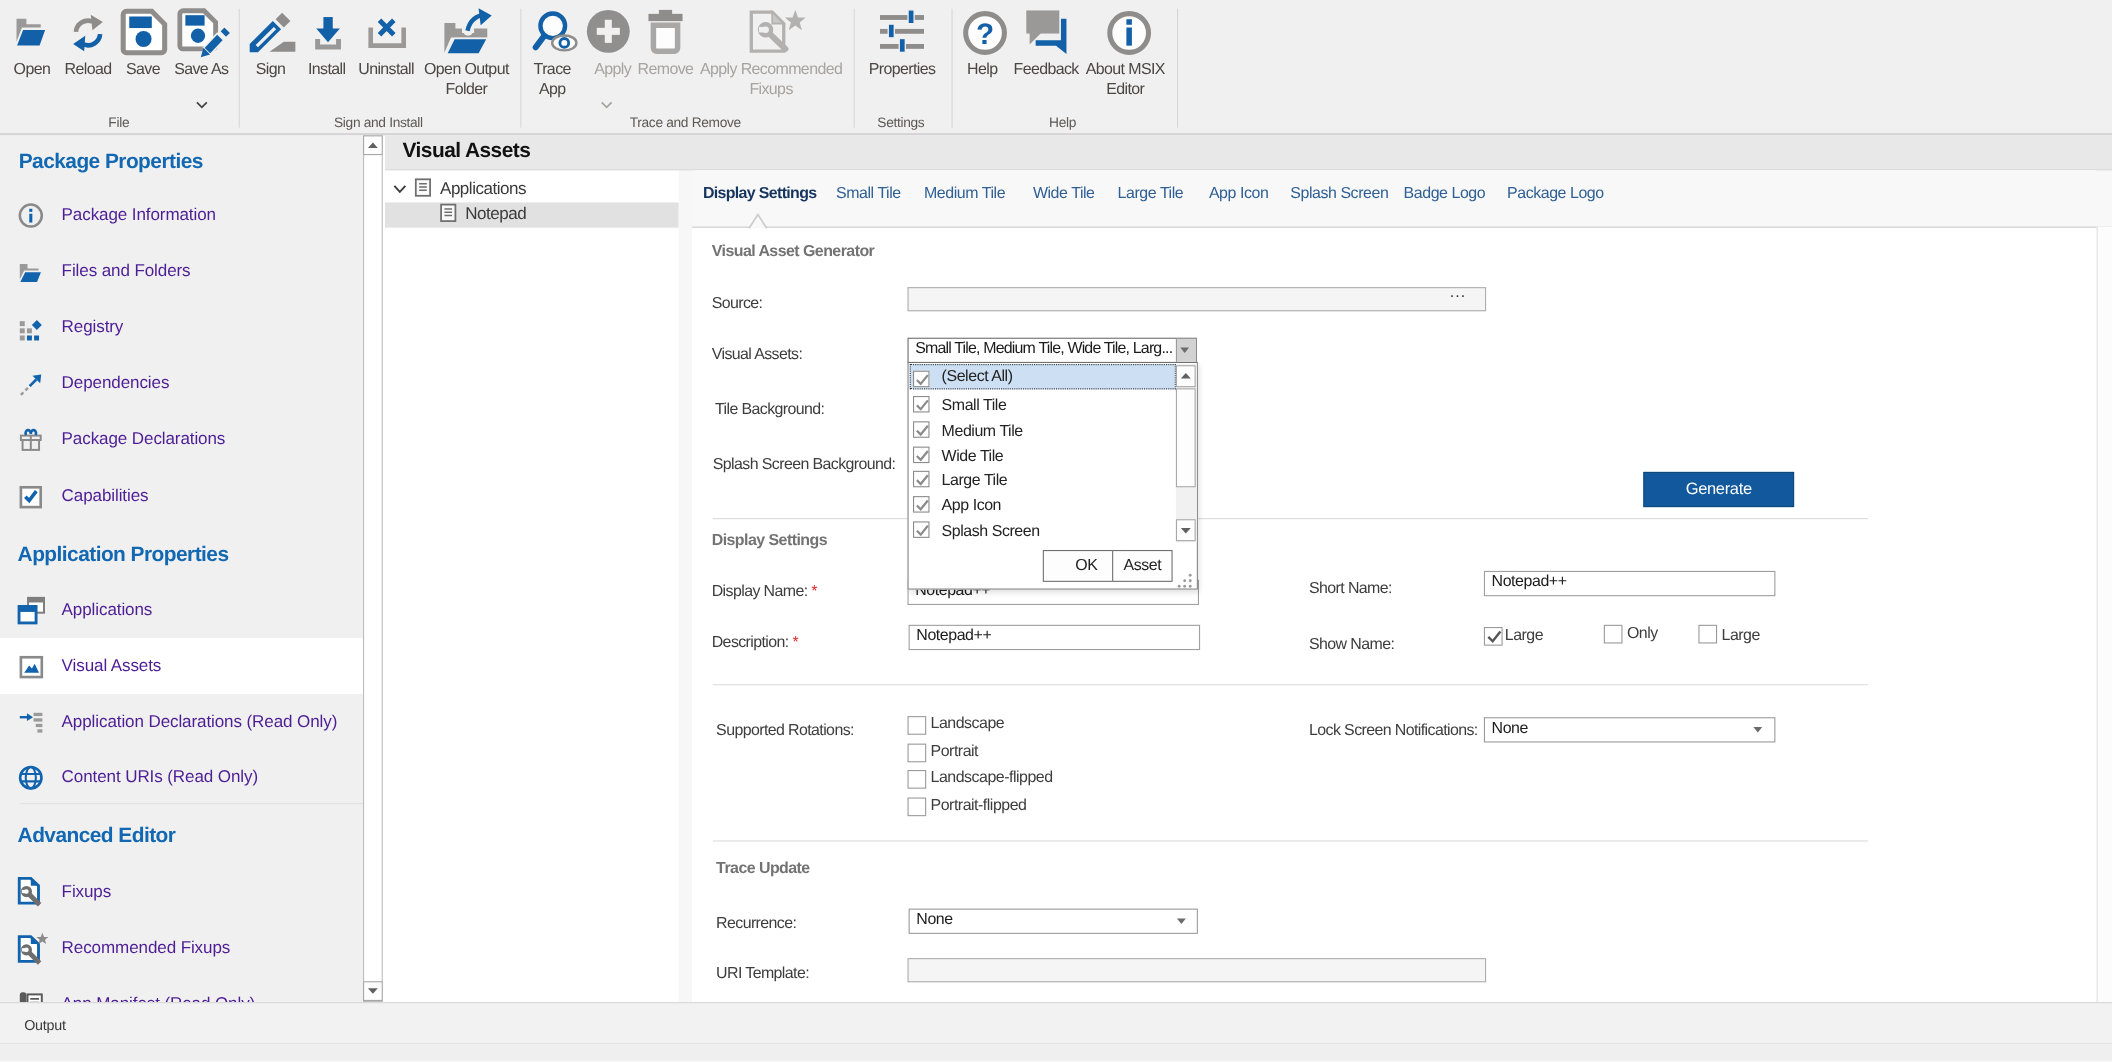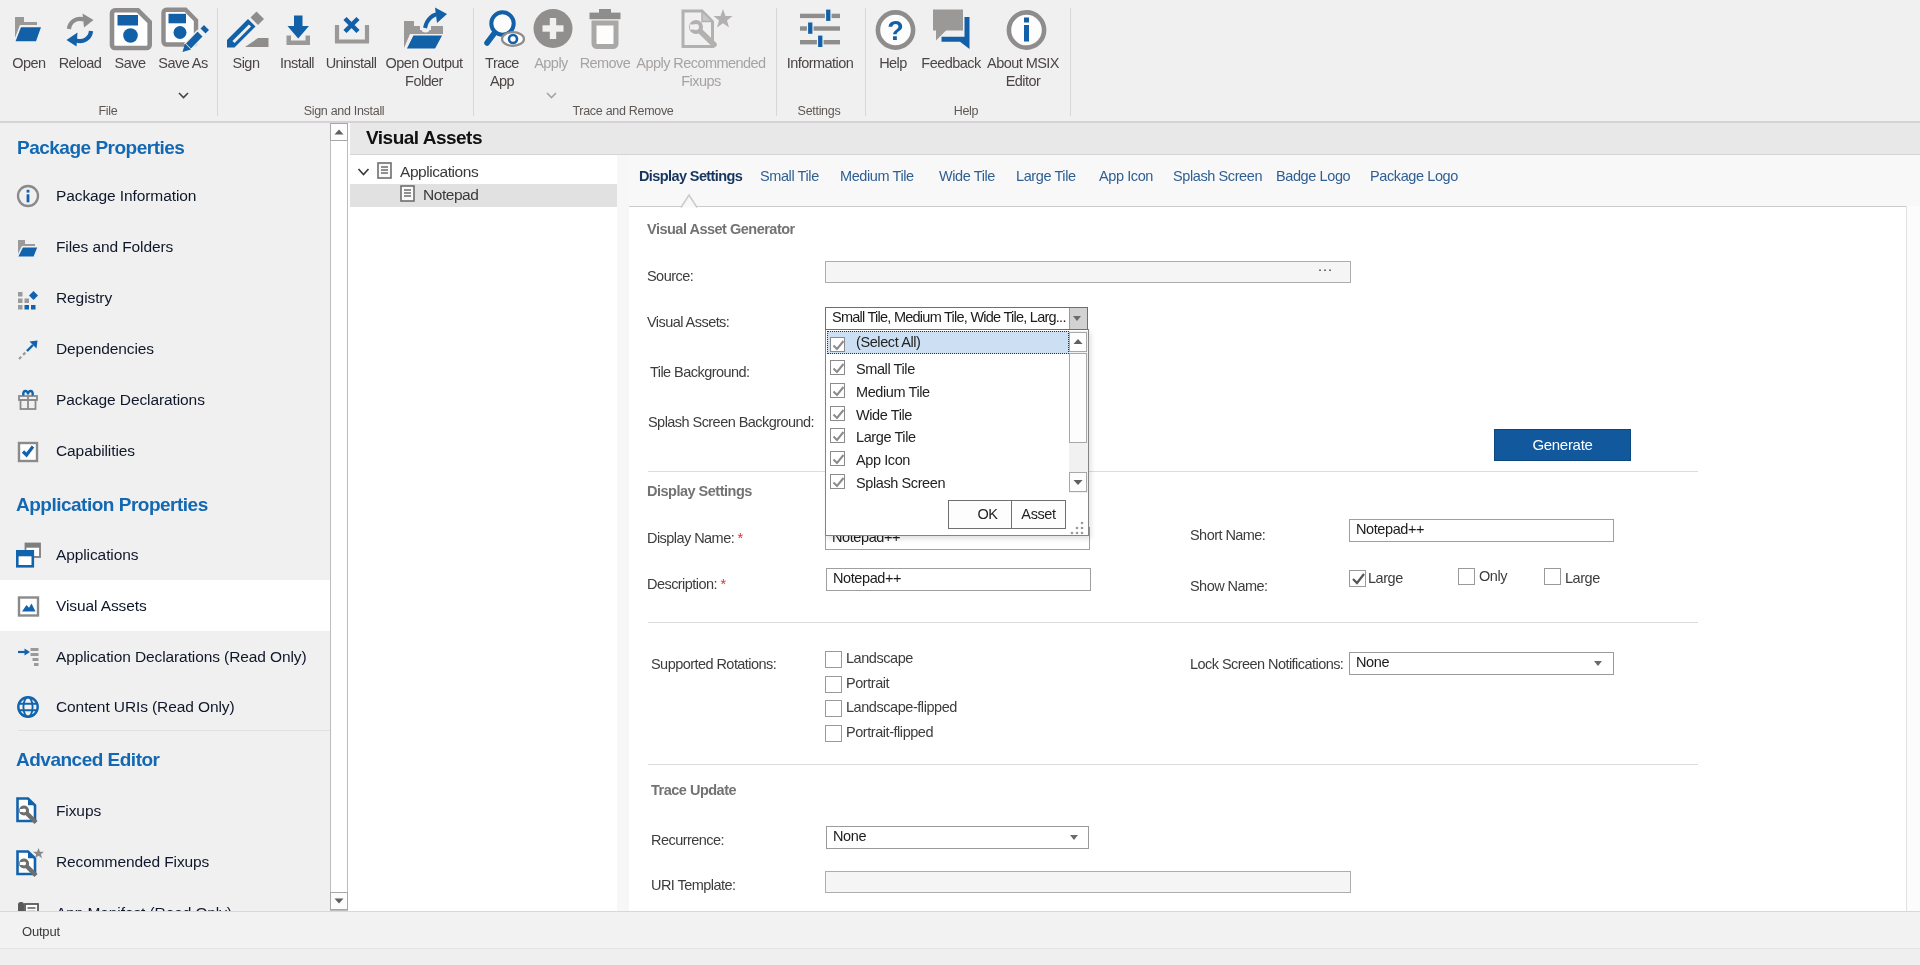--- a/index.html
+++ b/index.html
@@ -6,21 +6,21 @@
 html,body{width:1920px;height:965px;overflow:hidden}
 body{font-family:"Liberation Sans",sans-serif;background:#fff;position:relative;color:#2b2b2b}
 .ab{position:absolute}
 #toolbar{left:0;top:0;width:1920px;height:123px;background:#f1f0f0;border-bottom:2px solid #d5d3d4}
 .tsep{position:absolute;top:8px;height:108px;width:1px;background:#d9d6d7}
 .titem{position:absolute;text-align:center;color:#4b4644;font-size:14.5px;line-height:18px;letter-spacing:-0.55px}
 .glabel{position:absolute;top:104px;font-size:12.5px;color:#5d5854;text-align:center;letter-spacing:-0.3px}
 .dis{color:#a6a3a1}
 #sidebar{left:0;top:123px;width:330px;height:788px;background:#f1f0f0}
 .shead{position:absolute;left:17px;font-size:19px;font-weight:bold;color:#1268b2;letter-spacing:-0.5px;white-space:nowrap}
-.sitem{position:absolute;left:56px;font-size:15.5px;color:#0f172a;letter-spacing:-0.1px;white-space:nowrap}
+.sitem{position:absolute;left:56px;font-size:15.5px;color:#4c1d95;letter-spacing:-0.1px;white-space:nowrap}
 .sicon{position:absolute;left:16px}
 #sel{left:0;top:580px;width:330px;height:51px;background:#fff}
 #sbscroll{left:330px;top:123px;width:18px;height:788px;background:#fff;border:1px solid #bcbcbc}
 .sarr{position:absolute;left:330px;width:18px;height:18px;background:#fdfdfd;border:1px solid #a7a7a7}
 #hdrbar{left:350px;top:123px;width:1570px;height:32px;background:#e9e8e8;border-bottom:1px solid #d6d4d4}
 #hdrbar div{margin:4px 0 0 16px;font-size:19px;font-weight:bold;color:#111;letter-spacing:-0.5px}
 #tree{left:350px;top:155px;width:267px;height:756px;background:#fff}
 #treerow{left:350px;top:184px;width:267px;height:23px;background:#e2e1e1}
 #gutter{left:617px;top:155px;width:12px;height:756px;background:#f8f7f7}
 #panel{left:629px;top:155px;width:1277px;height:756px;background:#fff}
@@ -66,24 +66,24 @@
   <div class="glabel" style="left:906px;width:120px">Help</div>
   <div class="titem" style="left:-31px;top:54px;width:120px">Open</div>
   <div class="titem" style="left:20px;top:54px;width:120px">Reload</div>
   <div class="titem" style="left:70px;top:54px;width:120px">Save</div>
   <div class="titem" style="left:123px;top:54px;width:120px">Save As</div>
   <div class="titem" style="left:186px;top:54px;width:120px">Sign</div>
   <div class="titem" style="left:237px;top:54px;width:120px">Install</div>
   <div class="titem" style="left:291px;top:54px;width:120px">Uninstall</div>
   <div class="titem" style="left:364px;top:54px;width:120px">Open Output<br>Folder</div>
   <div class="titem" style="left:442px;top:54px;width:120px">Trace<br>App</div>
-  <div class="titem dis" style="left:491px;top:54px;width:120px">Apply</div>
+  <div class="titem dis" style="left:491px;top:54px;width:132px">Apply</div>
   <div class="titem dis" style="left:545px;top:54px;width:120px">Remove</div>
   <div class="titem dis" style="left:601px;top:54px;width:200px">Apply Recommended<br>Fixups</div>
-  <div class="titem" style="left:760px;top:54px;width:120px">Information</div>
+  <div class="titem" style="left:760px;top:54px;width:120px">Properties</div>
   <div class="titem" style="left:833px;top:54px;width:120px">Help</div>
   <div class="titem" style="left:891px;top:54px;width:120px">Feedback</div>
   <div class="titem" style="left:963px;top:54px;width:120px">About MSIX<br>Editor</div>
   <svg style="left:178px;top:92px" width="11" height="7">
       <polyline points="1,1 5.5,5.5 10,1" stroke="#444" stroke-width="1.6" fill="none"></polyline>
     </svg>
   <svg style="left:546px;top:92px" width="11" height="7">
       <polyline points="1,1 5.5,5.5 10,1" stroke="#a6a3a1" stroke-width="1.6" fill="none"></polyline>
     </svg>
   <svg style="left:11px;top:13px" width="34" height="34">

